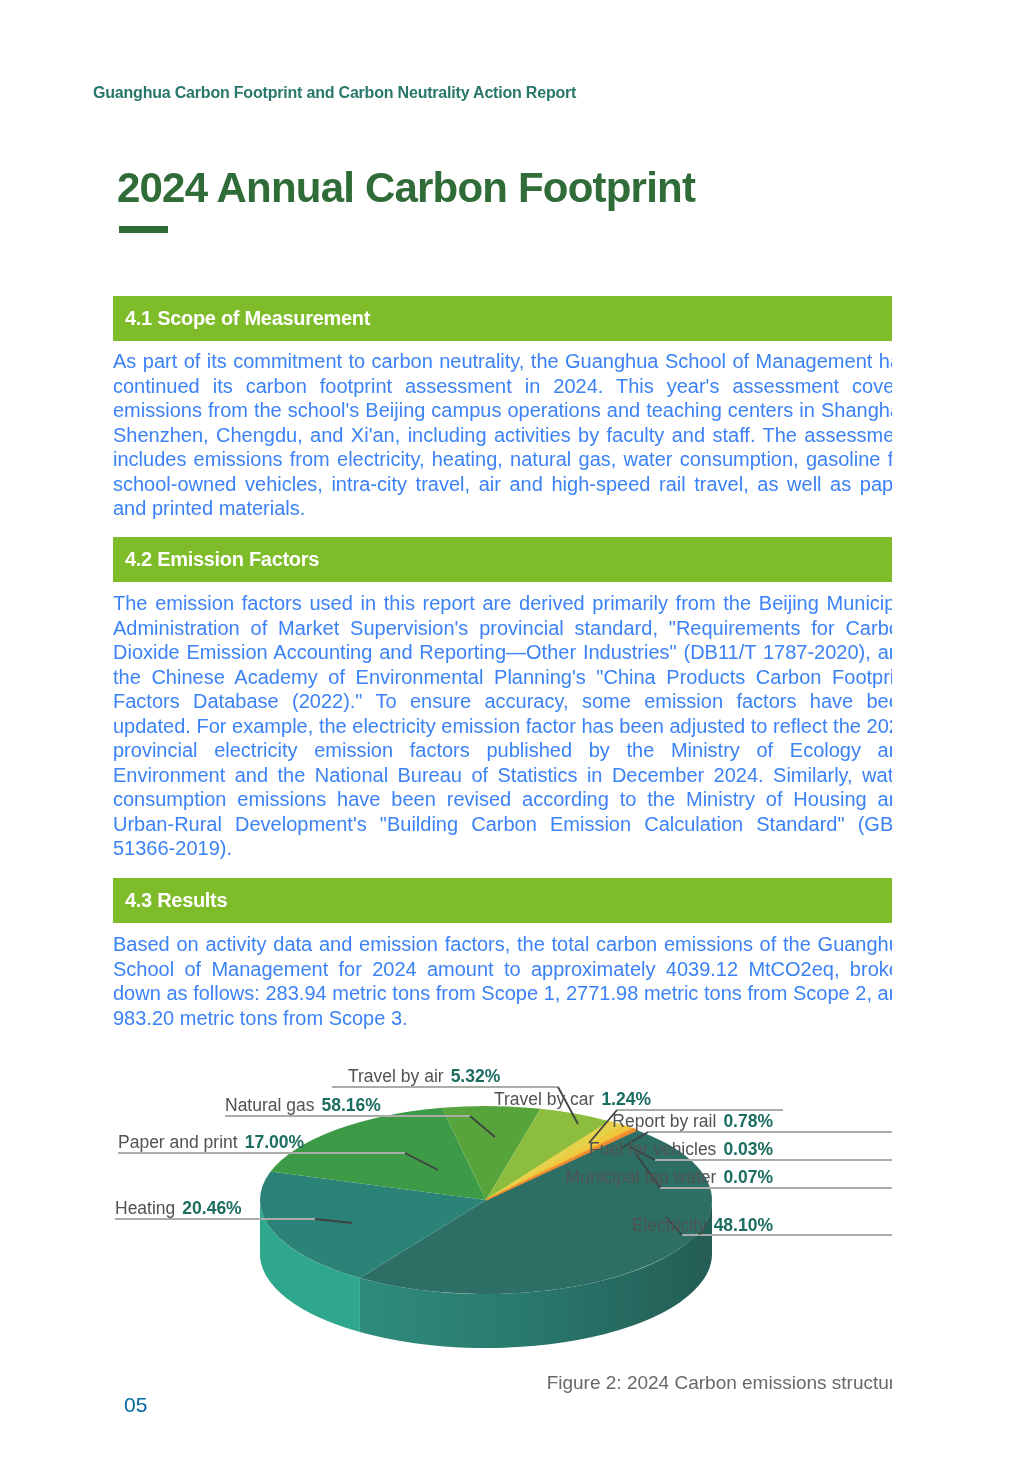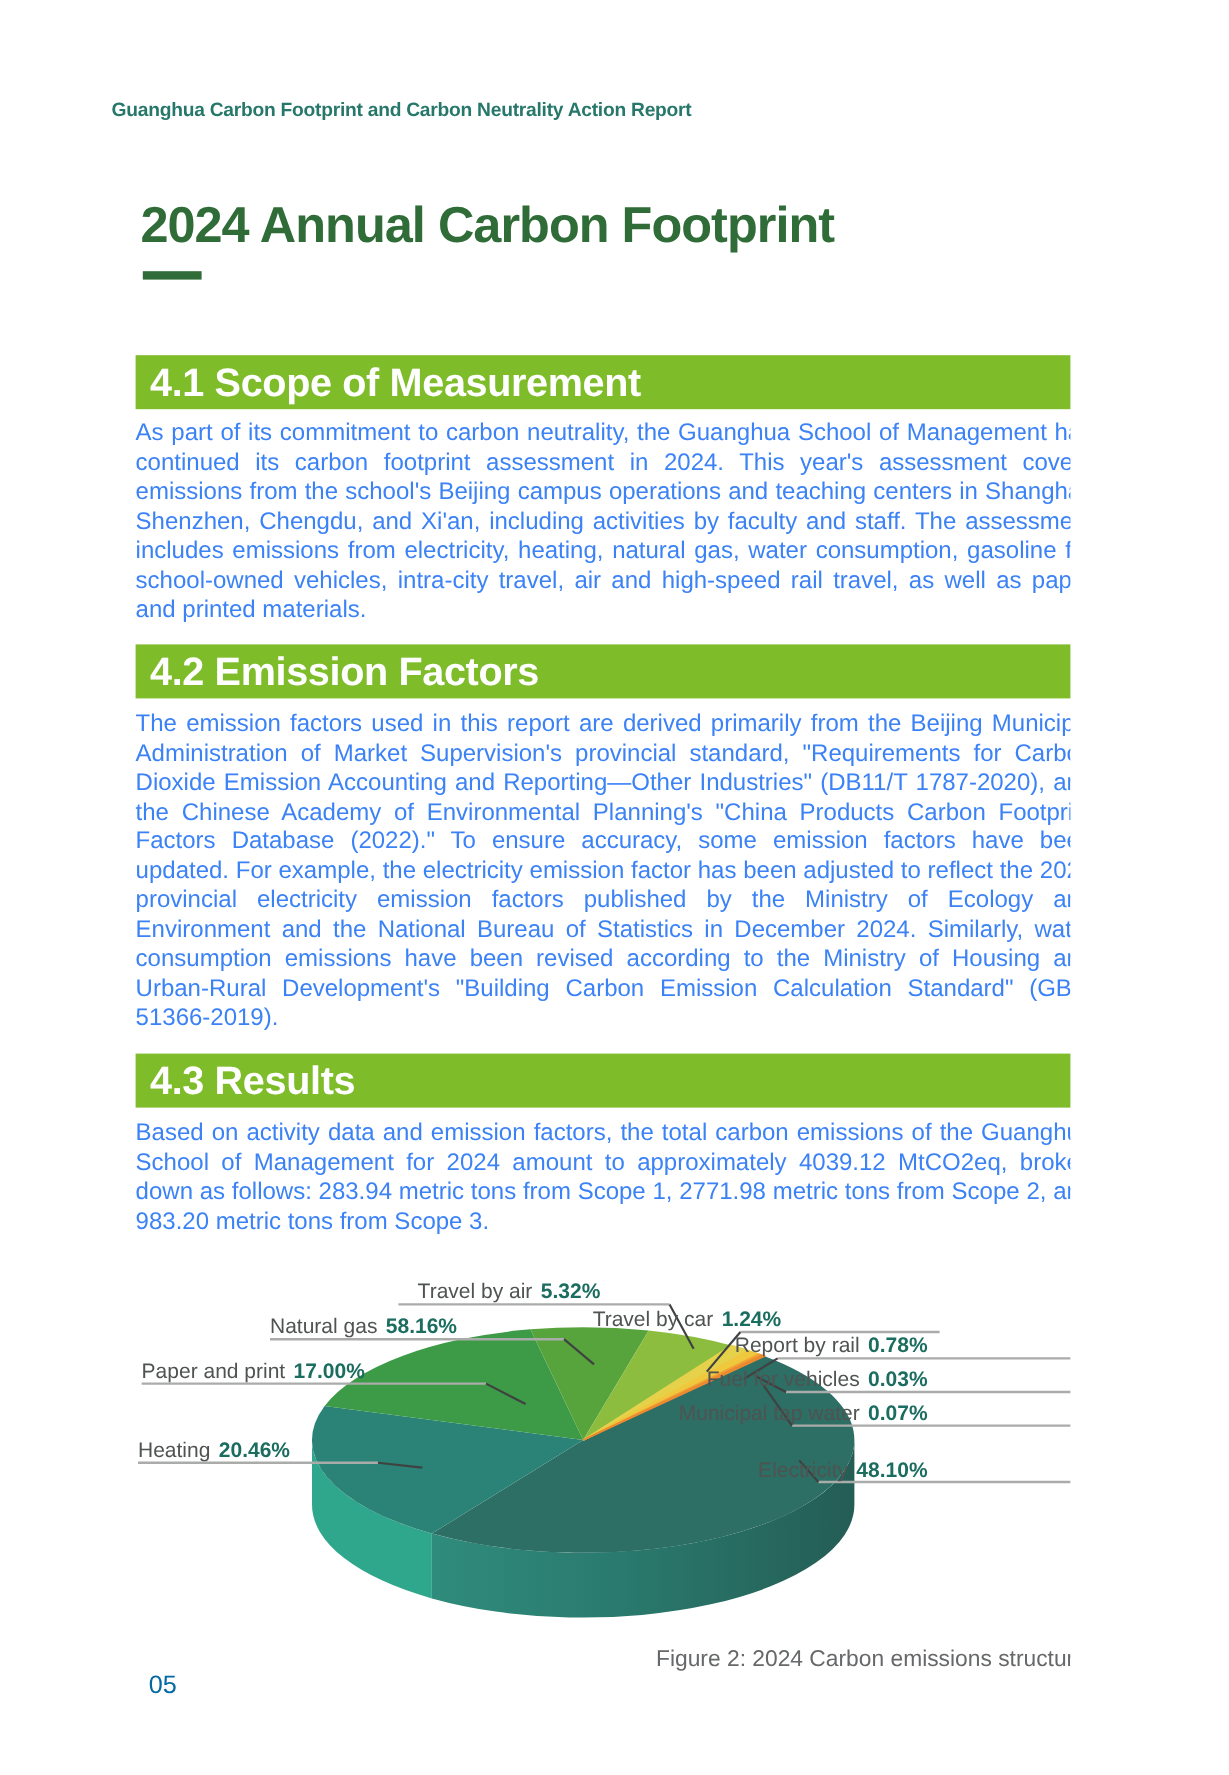--- a/index.html
+++ b/index.html
@@ -4,21 +4,21 @@
 <style>
   html,body{margin:0;padding:0;background:#ffffff;}
   .page{position:relative;width:892px;height:1479px;background:#ffffff;overflow:hidden;
         font-family:"Liberation Sans",sans-serif;}
   .running-header{position:absolute;left:93px;top:84px;font-size:16px;font-weight:700;
         color:#27786B;letter-spacing:-0.2px;}
   .page-title{position:absolute;left:117px;top:164px;font-size:42px;font-weight:700;
         color:#2F6C37;letter-spacing:-0.8px;margin:0;}
   .title-dash{position:absolute;left:119px;top:226px;width:49px;height:7px;background:#2F6C37;}
   .banner{position:absolute;left:113px;width:798px;height:45px;background:#7EBC29;color:#ffffff;
-        font-size:33px;font-weight:700;display:flex;align-items:center;padding-left:12px;
+        font-size:20px;font-weight:700;display:flex;align-items:center;padding-left:12px;
         box-sizing:border-box;letter-spacing:-0.3px;}
   .para{position:absolute;left:113px;width:798px;color:#3b82f6;font-size:20px;
         line-height:24.5px;text-align:justify;margin:0;}
   #banner-1{top:296px;} #para-1{top:349px;}
   #banner-2{top:537px;} #para-2{top:591px;}
   #banner-3{top:878px;} #para-3{top:932px;}
   .pie-svg{position:absolute;left:0;top:1040px;}
   .plabel{position:absolute;font-size:17.5px;color:#4F5351;white-space:nowrap;}
   .plabel .pval{font-weight:700;color:#1B6D60;margin-left:7px;}
   .caption{position:absolute;left:113px;top:1372px;width:798px;text-align:right;

